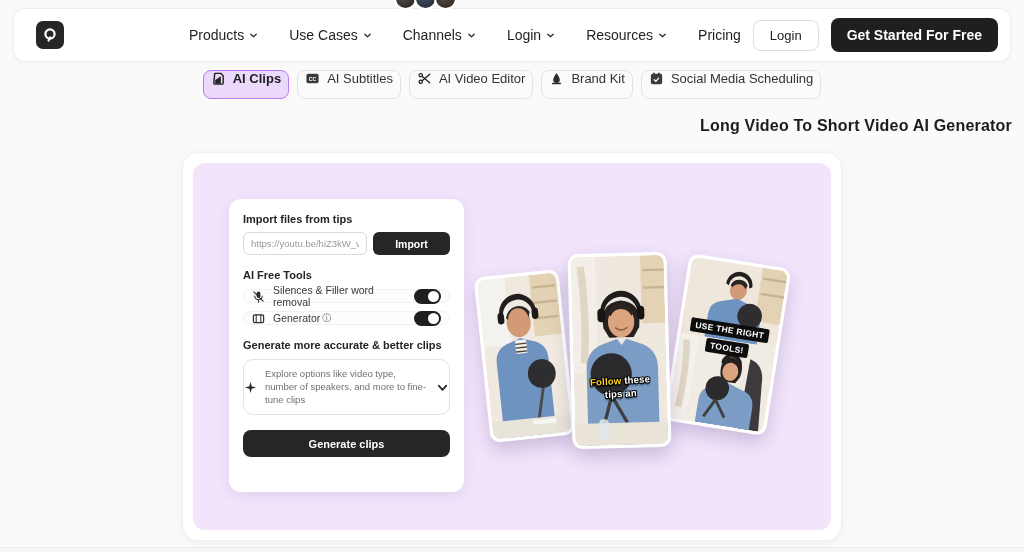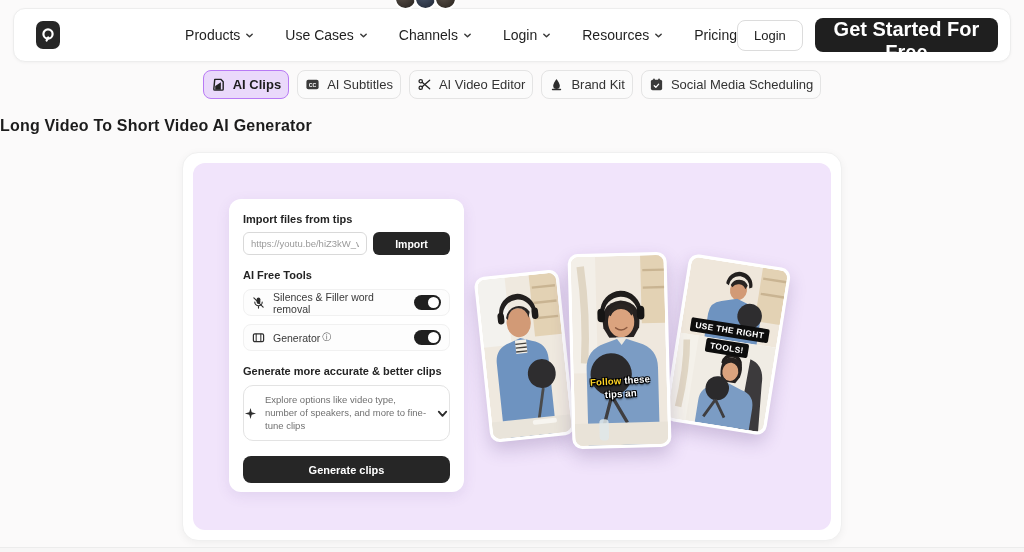--- a/index.html
+++ b/index.html
@@ -41,37 +41,37 @@
   .chev { width:9px; height:9px; flex:0 0 auto; }
   .chev polyline { fill:none; stroke:#3a3a3a; stroke-width:1.6; stroke-linecap:round; stroke-linejoin:round; }
   .nav-right { margin-left:auto; display:flex; align-items:center; gap:12px;border-radius:8px; }
   .btn-login {
     background:#fff; border:1px solid #dcdcdc; border-radius:8px;
     height:31px; padding:0 16px; font-size:13px; font-weight:500; color:#222;
     cursor:pointer; font-family:inherit;
   }
   .btn-cta {
     background:#1f1f1f; border:none; border-radius:8px;
-    height:34px; padding:0 16px; font-size:20px; font-weight:700; color:#fff;
+    height:34px; padding:0 16px; font-size:14px; font-weight:700; color:#fff;
     cursor:pointer; font-family:inherit;
   }
 
   
   .tabs { position:absolute; top:70px; left:0; right:0; display:flex; justify-content:center; gap:8px; }
   .pill {
-    display:flex; align-items:center; gap:7px; height:29px; padding:0 7px;
+    display:flex; gap:7px; height:29px; padding:0 7px;
     border-radius:8px; background:#fbfbfb; border:1px solid #e4e4e4;
     font-size:13px; font-weight:500; color:#333; cursor:pointer; white-space:nowrap;
   }
   .pill.active { background:#ead9fb; border:1px solid #b87af5; color:#1d1d1d; font-weight:600; }
   .pill svg { width:15px; height:15px; }
 
   
   .heading {
-    position:absolute; top:117px; left:0; right:0; text-align:left;
+    position:absolute; top:117px; left:0; right:12px; text-align:right;
     font-size:16px; font-weight:600; color:#1c1c1c; letter-spacing:.2px;
   }
 
   
   .main-card {
     position:absolute; top:152px; left:182px; width:660px; height:389px;
     background:#fff; border:1px solid #f0f0f0; border-radius:16px;
     box-shadow:0 2px 8px rgba(0,0,0,.05); padding:10px;
   }
   .purple-panel {
@@ -91,21 +91,21 @@
     flex:1; height:23px; border:1px solid #d9d9d9; border-radius:6px;
     font-size:9.5px; color:#333; padding:0 7px; font-family:inherit; min-width:0;
   }
   .url-input::placeholder { color:#9a9a9a; }
   .btn-import {
     width:77px; height:23px; background:#262626; color:#fff; border:none;
     border-radius:6px; font-size:10.5px; font-weight:700; cursor:pointer; font-family:inherit;
   }
   .section-gap { margin-top:14px; }
   .toggle-row {
-    margin-top:8px; height:27px; border:1px solid #f1f1f1; background:#fdfdfd;
+    margin-top:8px; height:14px; border:1px solid #f1f1f1; background:#fdfdfd;
     border-radius:8px; display:flex; align-items:center; padding:0 8px; gap:8px;
   }
   .tr-icon { width:13px; height:13px; flex:0 0 auto; }
   .toggle-row .t-label { font-size:10.5px; color:#3a3a3a; flex:1; display:flex; align-items:center; gap:2px;}
   .info-glyph { font-size:9px; color:#555; }
   .toggle {
     width:27px; height:15px; background:#1f1f1f; border-radius:8px; position:relative; cursor:pointer; flex:0 0 auto;
   }
   .toggle .knob {
     position:absolute; right:2px; top:2px; width:11px; height:11px; background:#fff; border-radius:50%;

